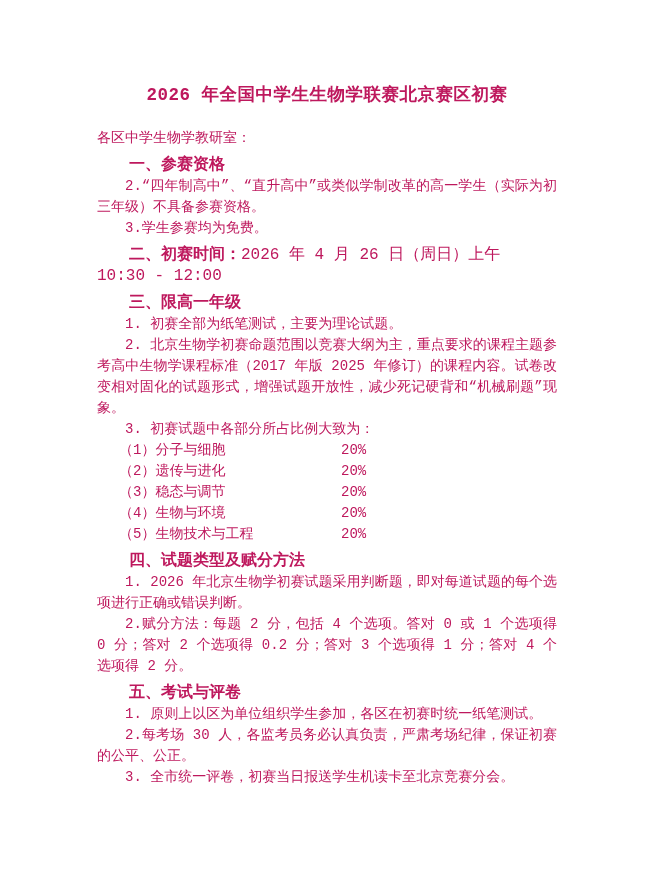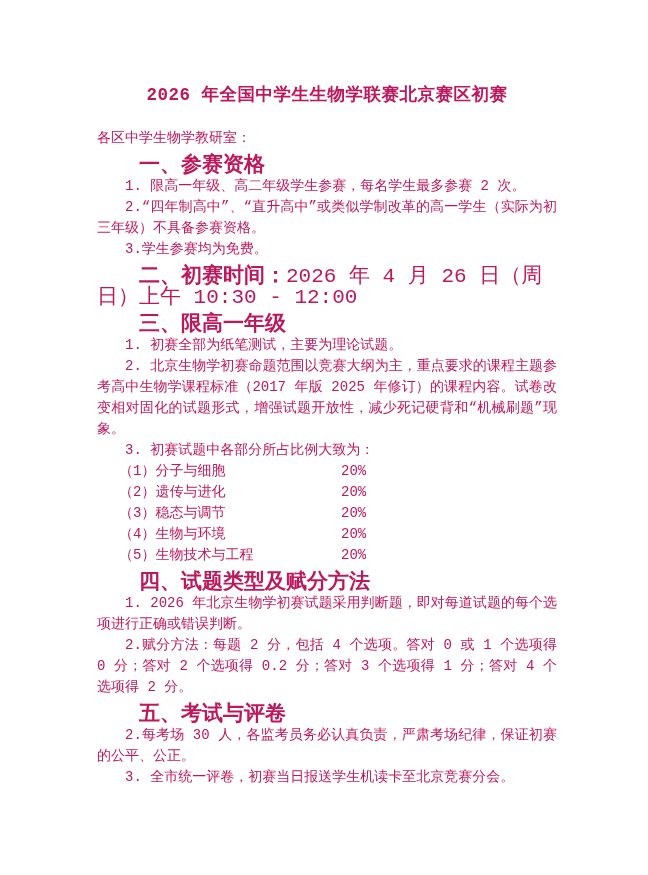--- a/index.html
+++ b/index.html
@@ -35,21 +35,21 @@
     margin: 22px 0 0 0;
   }
   .para {
     margin: 0;
     text-indent: 2em;
     text-align: justify;
   }
   .sec-heading {
     margin: 6px 0 0 0;
     text-indent: 2em;
-    font-size: 21px;
+    font-size: 16px;
   }
   .sec-heading .bold {
     font-weight: bold;
   }
   .ratio-row {
     padding-left: 22px;
   }
   .ratio-label {
     display: inline-block;
     width: 222px;
@@ -60,21 +60,20 @@
 </style>
 </head>
 <body>
 
 <div class="page">
   <p class="doc-title line1">2026 年全国中学生生物学联赛北京赛区初赛</p>
   <p class="salutation">各区中学生物学教研室：</p>
   <div>
       <div>
         <p class="sec-heading"><span class="bold">一、参赛资格</span></p>
-        <p class="para">1. 限高一年级、高二年级学生参赛，每名学生最多参赛 2 次。</p>
         <p class="para">2.“四年制高中”、“直升高中”或类似学制改革的高一学生（实际为初三年级）不具备参赛资格。</p>
         <p class="para">3.学生参赛均为免费。</p>
       </div>
       <div>
         <p class="sec-heading"><span class="bold">二、初赛时间：</span><span>2026 年 4 月 26 日（周日）上午 10:30 - 12:00</span></p>
       </div>
       <div>
         <p class="sec-heading"><span class="bold">三、限高一年级</span></p>
         <p class="para">1. 初赛全部为纸笔测试，主要为理论试题。</p>
         <p class="para">2. 北京生物学初赛命题范围以竞赛大纲为主，重点要求的课程主题参考高中生物学课程标准（2017 年版 2025 年修订）的课程内容。试卷改变相对固化的试题形式，增强试题开放性，减少死记硬背和“机械刷题”现象。</p>
@@ -85,17 +84,18 @@
         <div class="ratio-row"><span class="ratio-label">（4）生物与环境</span><span class="ratio-value">20%</span></div>
         <div class="ratio-row"><span class="ratio-label">（5）生物技术与工程</span><span class="ratio-value">20%</span></div>
       </div>
       <div>
         <p class="sec-heading"><span class="bold">四、试题类型及赋分方法</span></p>
         <p class="para">1. 2026 年北京生物学初赛试题采用判断题，即对每道试题的每个选项进行正确或错误判断。</p>
         <p class="para">2.赋分方法：每题 2 分，包括 4 个选项。答对 0 或 1 个选项得 0 分；答对 2 个选项得 0.2 分；答对 3 个选项得 1 分；答对 4 个选项得 2 分。</p>
       </div>
       <div>
         <p class="sec-heading"><span class="bold">五、考试与评卷</span></p>
+        <p class="para">1. 原则上以区为单位组织学生参加，各区在初赛时统一纸笔测试。</p>
         <p class="para">2.每考场 30 人，各监考员务必认真负责，严肃考场纪律，保证初赛的公平、公正。</p>
         <p class="para">3. 全市统一评卷，初赛当日报送学生机读卡至北京竞赛分会。</p>
       </div>
     </div>
 </div>
 
 </body></html>

